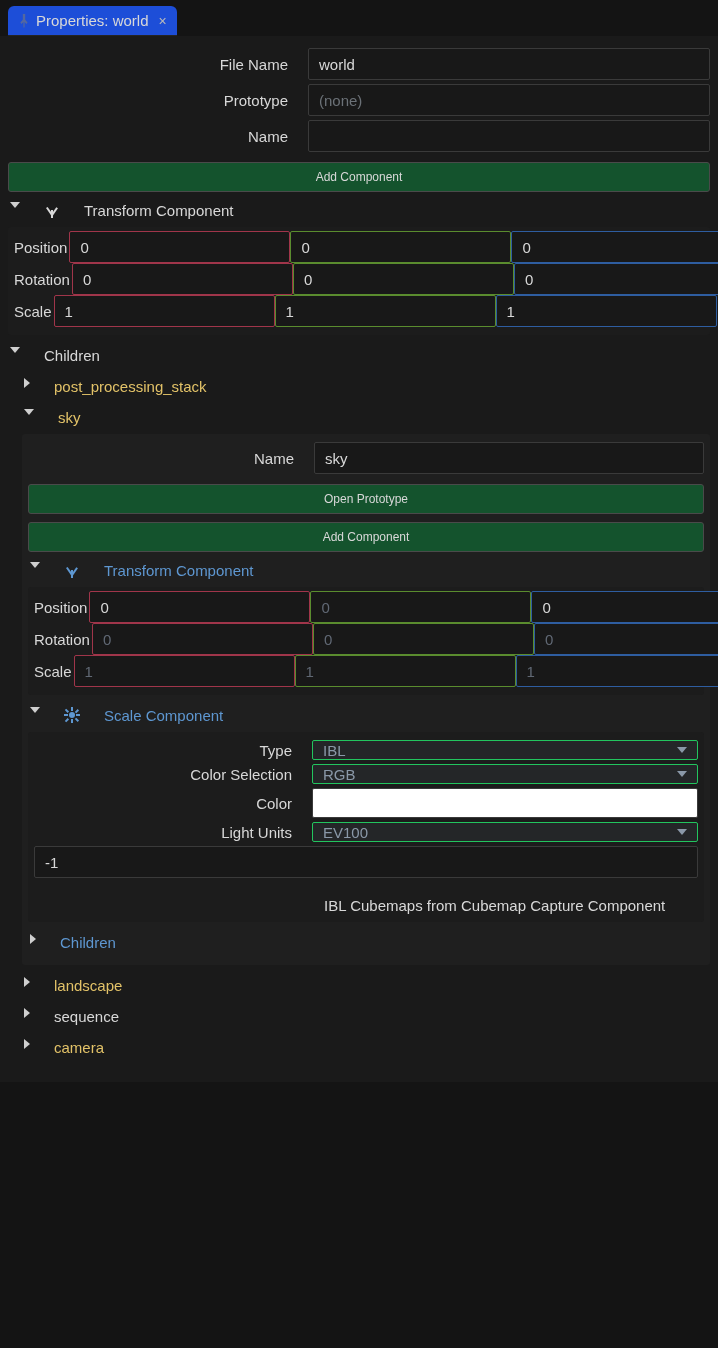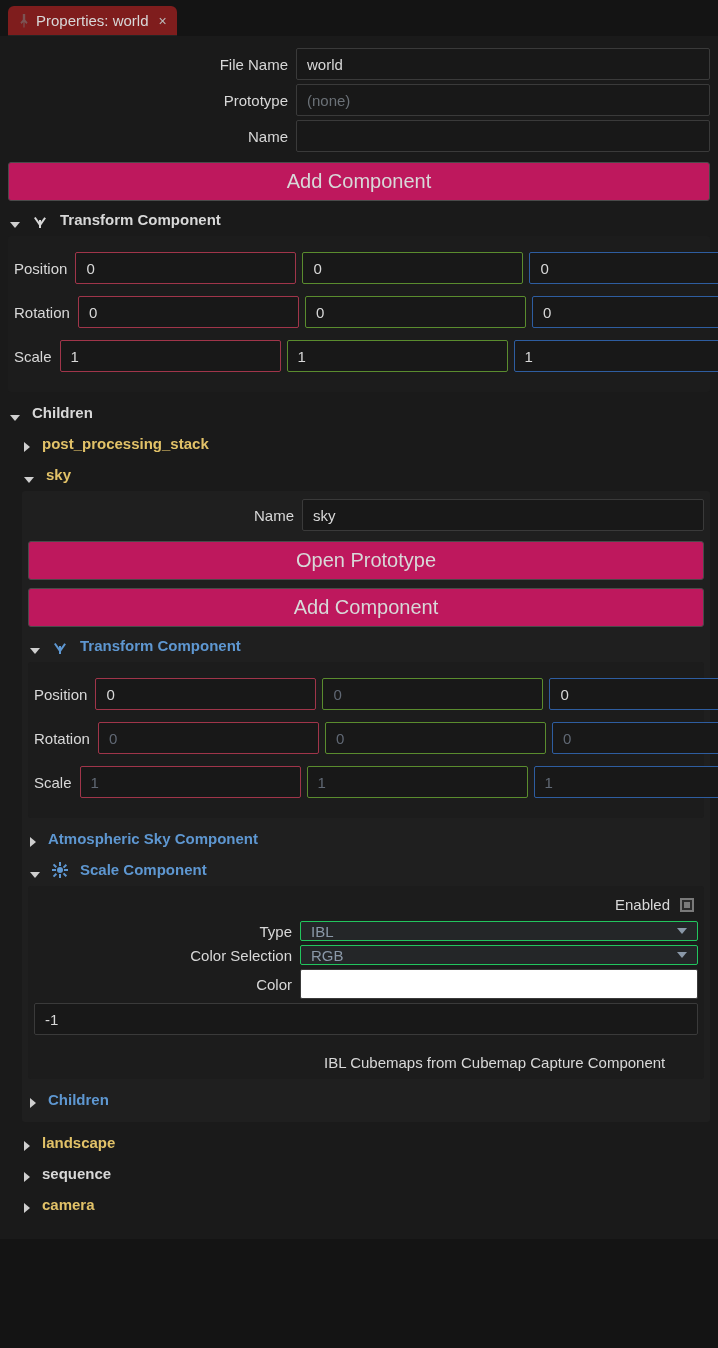--- a/index.html
+++ b/index.html
@@ -15,78 +15,77 @@
   .tab-bar {
     display: flex;
     padding: 6px 0 0 8px;
     background: #141414;
   }
   .tab {
     display: flex;
     align-items: center;
     gap: 6px;
     padding: 6px 10px 6px 10px;
-    background: #7f1d1d;
+    background: #1d4ed8;
     border-radius: 6px 6px 0 0;
     color: #d8d8d8;
     border-bottom: 1px solid #242424;
   }
   .tab-icon {
     width: 12px; height: 14px;
     display:inline-block;
     background: #7a7a7a;
     clip-path: polygon(50% 0, 60% 0, 60% 45%, 80% 65%, 70% 75%, 55% 60%, 55% 100%, 45% 100%, 45% 60%, 30% 75%, 20% 65%, 40% 45%, 40% 0);
     opacity:0.6;
   }
   .tab-close { color:#bbb; font-size:14px; margin-left:4px; cursor:pointer; }
   .panel {
     background: #1a1a1a;
     padding: 8px 8px 20px 8px;
   }
   .form-row {
     display: flex;
     align-items: center;
     margin: 4px 0;
-    gap: 6px;
+    gap: 18px;
   }
   .form-label {
     width: 282px;
     text-align: right;
     color: #d8d8d8;
     padding-right: 2px;
   }
   .text-input {
     flex: 1;
     background: #181818;
     border: 1px solid #3a3a3a;
     color: #d8d8d8;
     padding: 6px 10px;
     font-size: 15px;
     border-radius: 2px;
     height: 32px;
   }
   .text-input::placeholder { color: #6b7177; }
   .wide-button {
     width: 100%;
-    background: #be185d;
+    background: #14532d;
     border: 1px solid #4a4a4a;
     color: #d8d8d8;
     padding: 7px 0;
-    font-size: 20px;
+    font-size: 12px;
     border-radius: 3px;
     margin: 6px 0 2px 0;
     cursor: pointer;
   }
   .section-header {
     display: flex;
-    align-items: flex-end;
-    gap: 12px;
+    align-items: flex-start;
+    gap: 24px;
     padding: 8px 6px 6px 2px;
     cursor: pointer;
-    font-weight: bold;
   }
   .caret {
     display:inline-block;
     width:0;height:0;
     border-left:5px solid transparent;
     border-right:5px solid transparent;
     border-top:6px solid #cfcfcf;
   }
   .caret-r {
     display:inline-block;
@@ -114,21 +113,21 @@
   .light-icon .ray{position:absolute;background:#5e97d1;width:1.5px;height:4px;}
   .light-icon .r1{left:7.2px;top:0;}
   .light-icon .r2{left:7.2px;top:12px;}
   .light-icon .r3{left:0;top:7.2px;width:4px;height:1.5px;}
   .light-icon .r4{left:12px;top:7.2px;width:4px;height:1.5px;}
   .light-icon .r5{left:2px;top:2px;transform:rotate(-45deg);}
   .light-icon .r6{left:12px;top:2px;transform:rotate(45deg);}
   .light-icon .r7{left:2px;top:11px;transform:rotate(45deg);}
   .light-icon .r8{left:12px;top:11px;transform:rotate(-45deg);}
   .vec-row {
-    display:flex;align-items:center;gap:6px;margin:12px 0;
+    display:flex;align-items:center;margin:0 0;
   }
   .vec-label { width:282px;text-align:right;color:#d8d8d8;padding-right:2px; }
   .vec-input {
     flex:1;background:#181818;border:1.5px solid;color:#d8d8d8;padding:5px 10px;height:32px;font-size:15px;border-radius:2px;
   }
   .vec-input.dim { color:#606874; }
   .vx { border-color:#a0354a; }
   .vy { border-color:#5a8c2e; }
   .vz { border-color:#2e5da0; }
   .yellow { color:#e2c268; }
@@ -262,64 +261,63 @@
           <input class="vec-input vz dim" value="0" style="">
         </div>
         <div class="vec-row">
           <div class="vec-label" style="width:260px">Scale</div>
           <input class="vec-input vx dim" value="1" style="">
           <input class="vec-input vy dim" value="1" style="">
           <input class="vec-input vz dim" value="1" style="">
         </div>
       </div>
 
-      <div class="section-header">
-        <span class="caret-r"></span>
-        <span class="blue">Atmospheric Sky Component</span>
-      </div>
 
       
       <div class="section-header">
         <span class="caret"></span>
         <span class="light-icon">
           <span class="ray r1"></span>
             <span class="ray r2"></span>
             <span class="ray r3"></span>
             <span class="ray r4"></span>
           <span class="ray r5"></span>
             <span class="ray r6"></span>
             <span class="ray r7"></span>
             <span class="ray r8"></span>
         </span>
         <span class="blue">Scale Component</span>
       </div>
       <div class="sub-panel dark">
-        <div class="right-row">
-          <span>Enabled</span>
-          <span class="check"></span>
-        </div>
         <div class="form-row">
           <div class="form-label" style="width:260px">Type</div>
           <div class="select">
             <span>IBL</span>
             <span class="tri"></span>
           </div>
         </div>
         <div class="form-row">
           <div class="form-label" style="width:260px">Color Selection</div>
           <div class="select">
             <span>RGB</span>
             <span class="tri"></span>
           </div>
         </div>
         <div class="form-row">
           <div class="form-label" style="width:260px">Color</div>
           <div class="color-swatch" title="#ffffff"></div>
         </div>
         <div class="form-row">
+          <div class="form-label" style="width:260px">Light Units</div>
+          <div class="select">
+            <span>EV100</span>
+            <span class="tri"></span>
+          </div>
+        </div>
+        <div class="form-row">
           <input class="text-input" value="-1" style="">
         </div>
         <div class="note-row">
           <div class="spacer"></div>
           <span>IBL Cubemaps from Cubemap Capture Component</span>
         </div>
       </div>
 
       <div class="section-header">
         <span class="caret-r"></span>

